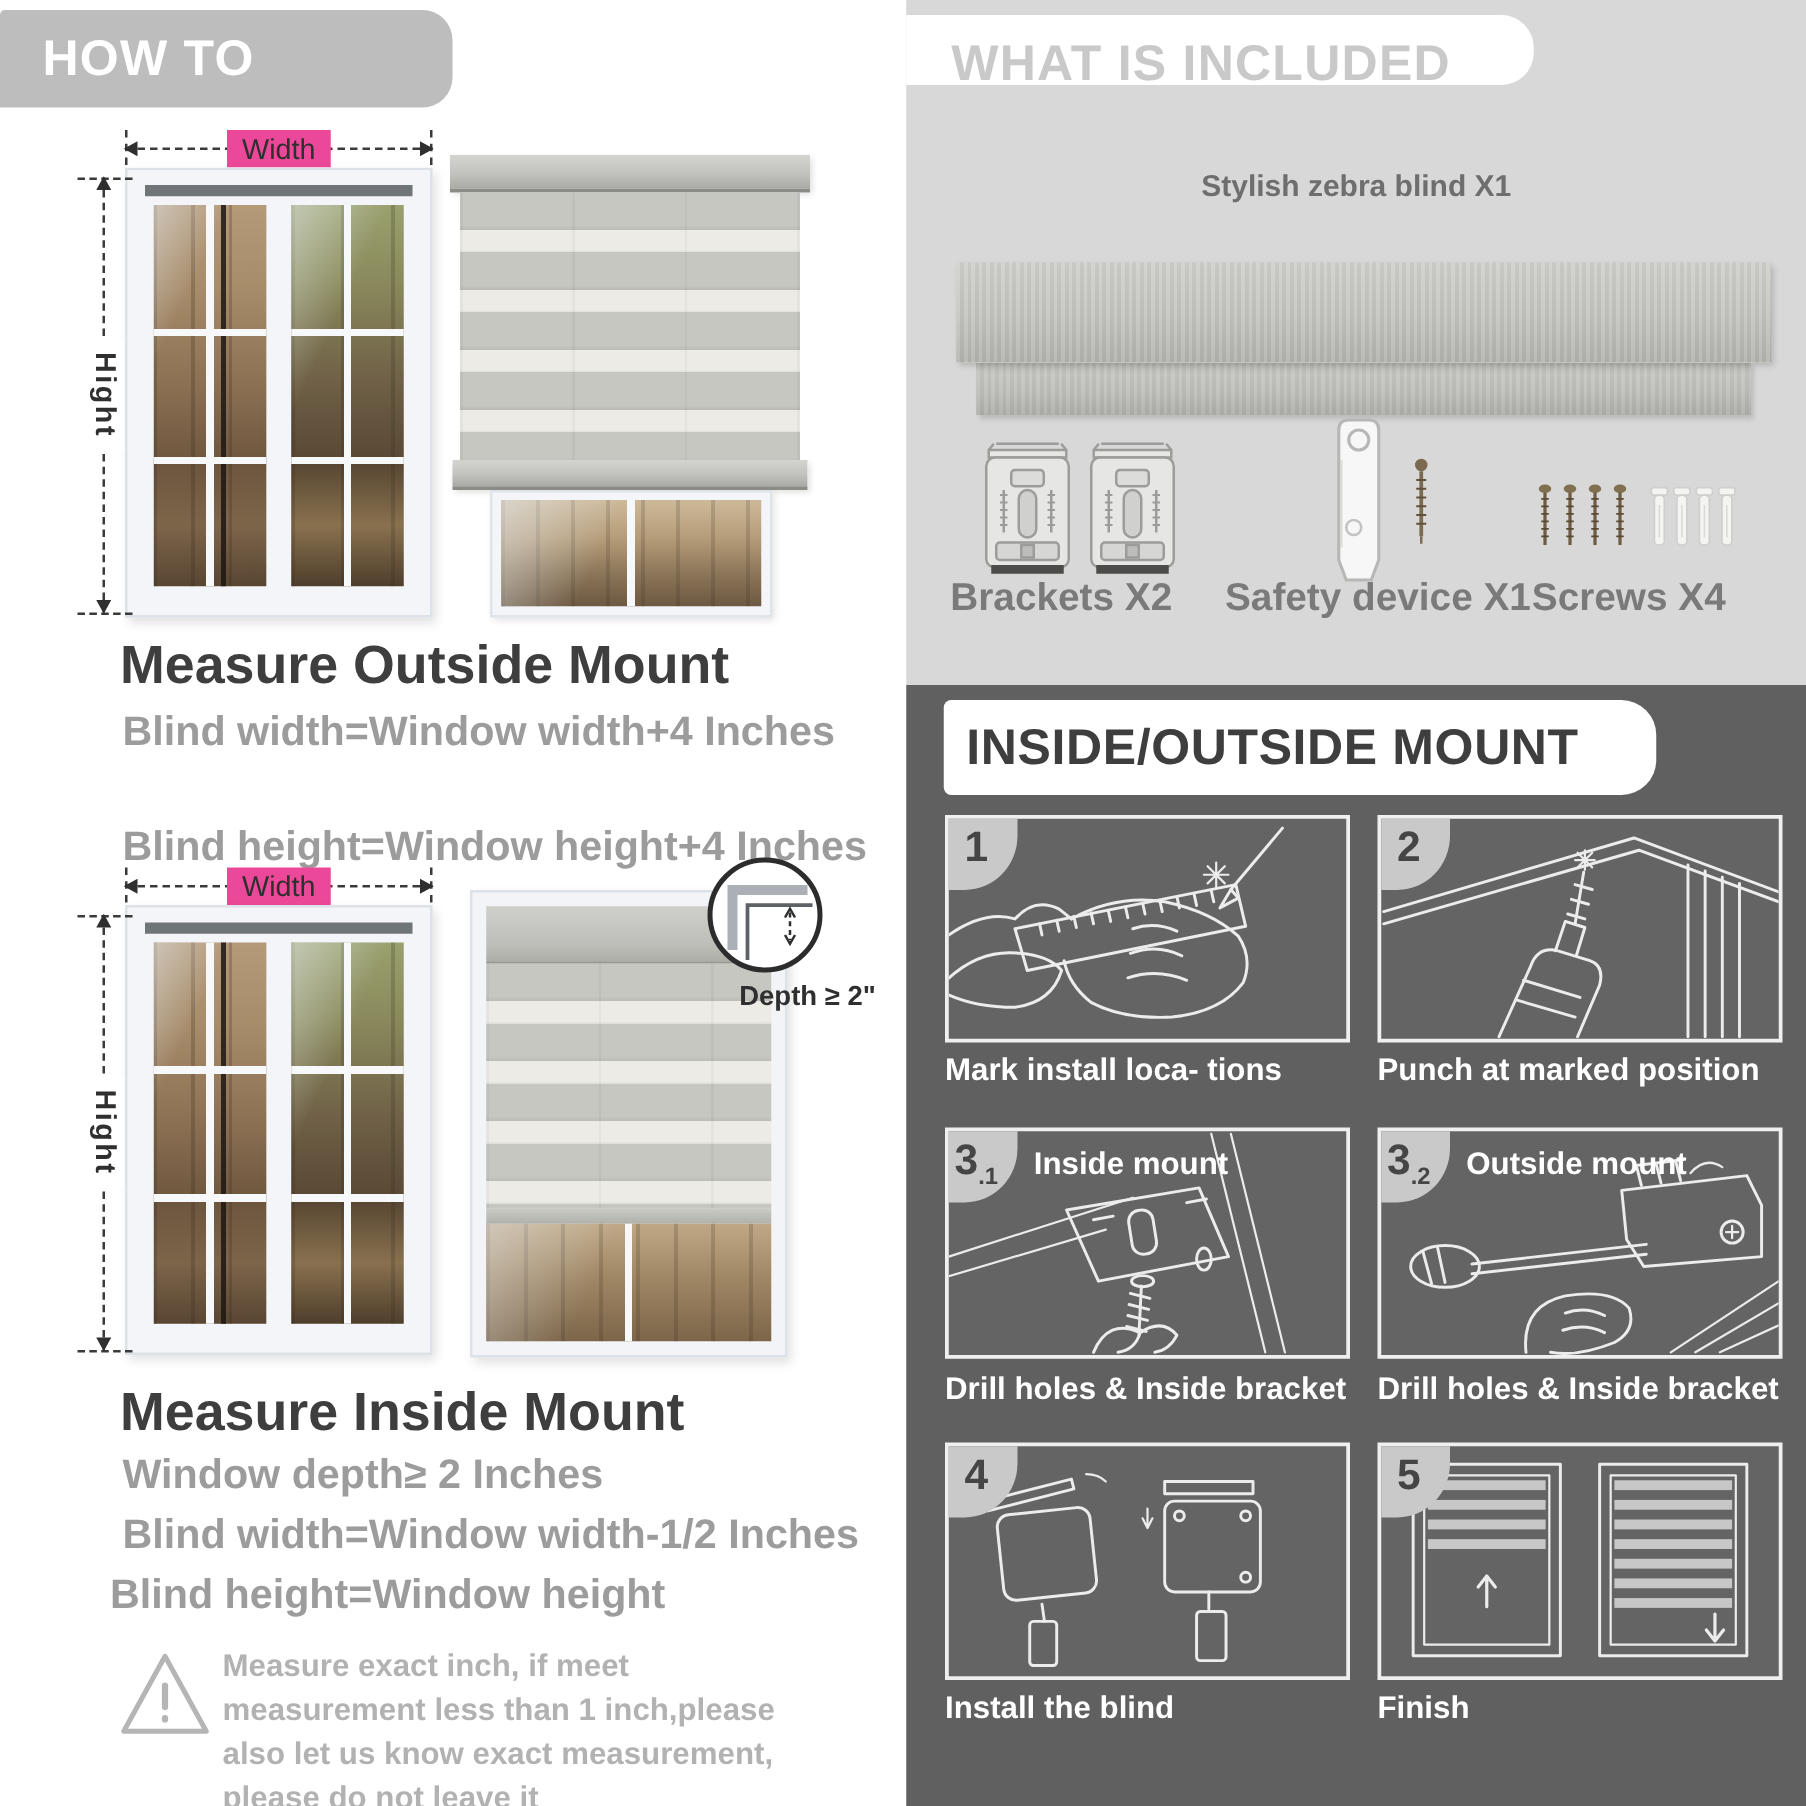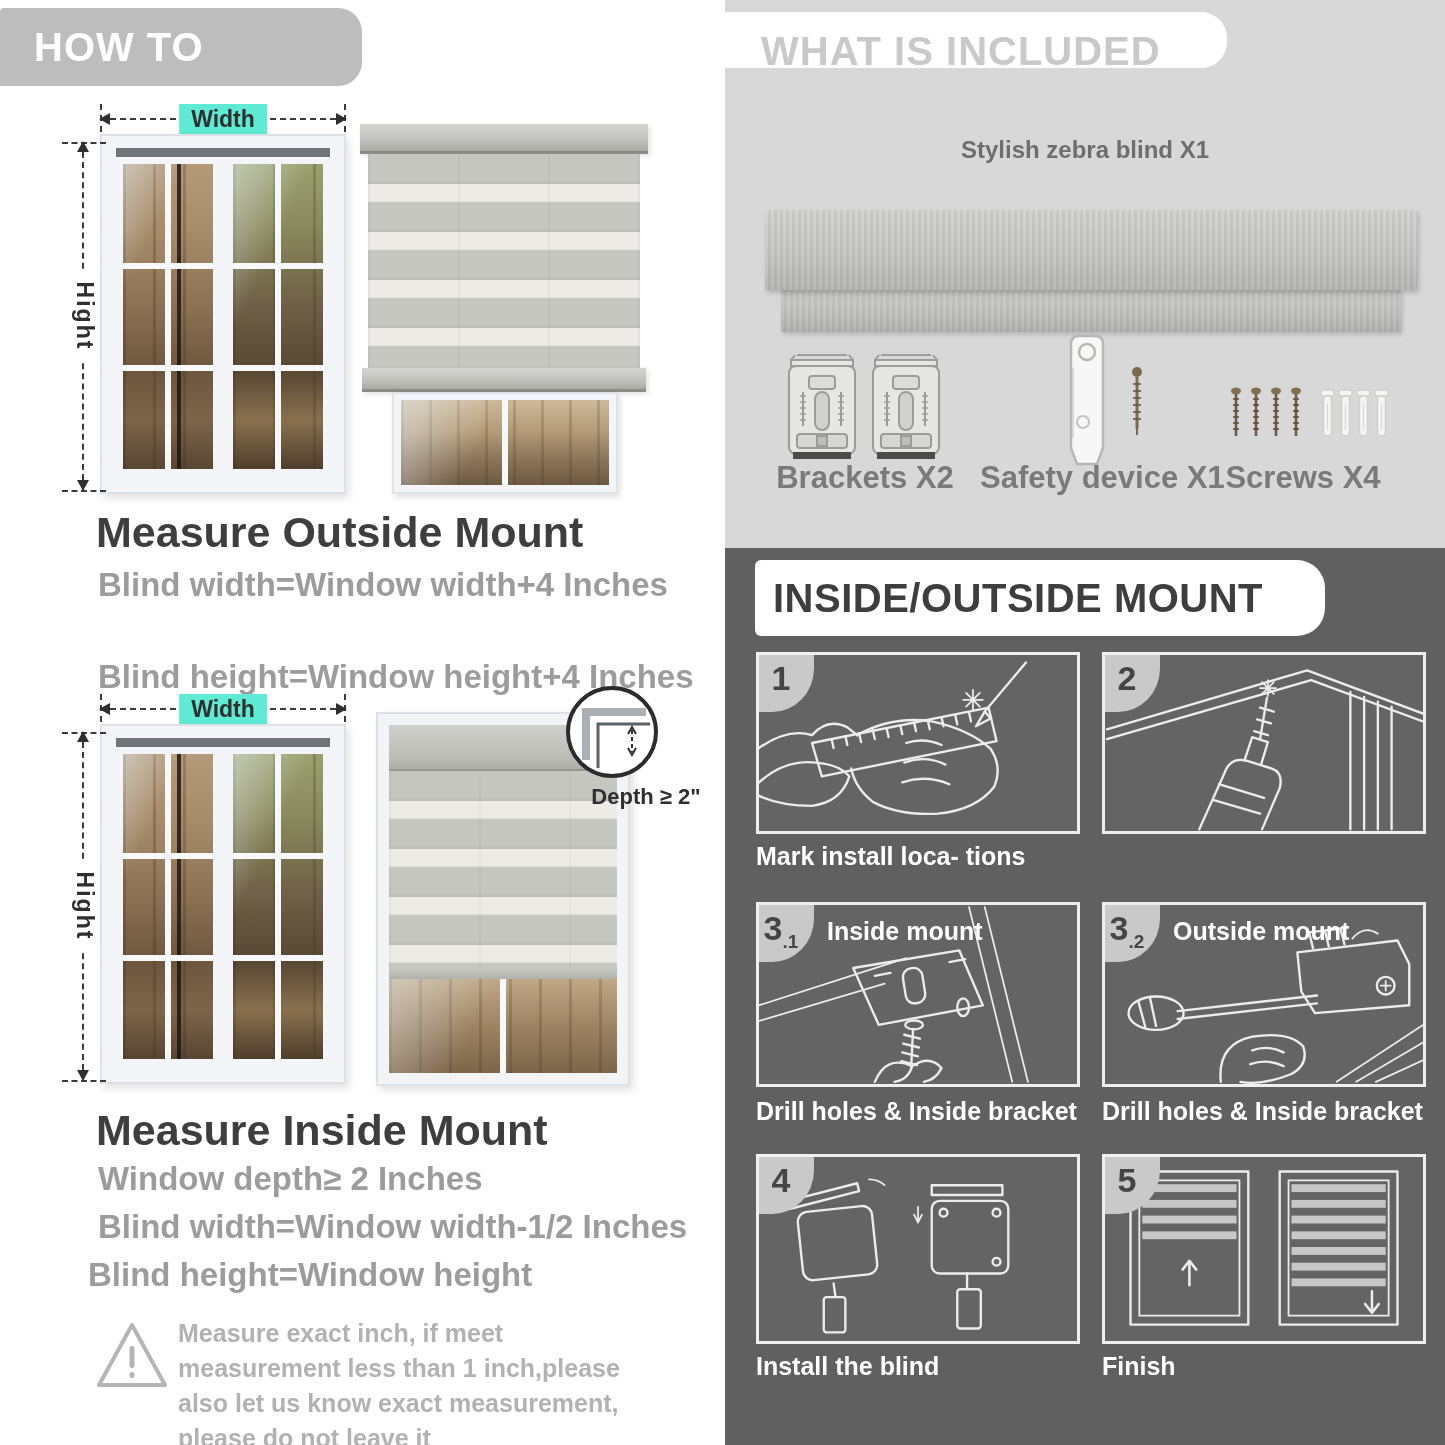--- a/index.html
+++ b/index.html
@@ -23,21 +23,21 @@
 
   
   .dimh{height:0;border-top:2px dashed #3a3a3a;}
   .dimh::before{content:"";position:absolute;left:-1px;top:-7px;
     border-style:solid;border-width:6px 11px 6px 0;
     border-color:transparent #2f2f2f transparent transparent;}
   .dimh::after{content:"";position:absolute;right:-1px;top:-7px;
     border-style:solid;border-width:6px 0 6px 11px;
     border-color:transparent transparent transparent #2f2f2f;}
   .dimh .lbl{position:absolute;left:50%;top:-16px;transform:translateX(-50%);
-    background:#5eead4;padding:0 12px;font-size:23px;font-weight:bold;color:#2f2f2f;line-height:30px;white-space:nowrap;}
+    background:#ec4899;padding:0 12px;font-size:23px;font-weight:normal;color:#2f2f2f;line-height:30px;white-space:nowrap;}
   .vtick{width:0;border-left:2px dashed #3a3a3a;}
   .htick{height:0;border-top:2px dashed #3a3a3a;}
 
   .dimv{width:0;border-left:2px dashed #3a3a3a;}
   .dimv::before{content:"";position:absolute;top:-1px;left:-7px;
     border-style:solid;border-width:0 6px 11px 6px;
     border-color:transparent transparent #2f2f2f transparent;}
   .dimv::after{content:"";position:absolute;bottom:-1px;left:-7px;
     border-style:solid;border-width:11px 6px 0 6px;
     border-color:#2f2f2f transparent transparent transparent;}
@@ -332,21 +332,21 @@
         <path d="M6.5 14 v26" stroke="#d9d9d7" stroke-width="1.2"></path>
       </g>
       <g transform="translate(150,4)">
         <rect x="0" y="0" width="13" height="6" rx="2" fill="#f4f4f2" stroke="#cfcfcd" stroke-width="1.4"></rect>
         <rect x="2.5" y="6" width="8" height="40" rx="3.5" fill="#f4f4f2" stroke="#cfcfcd" stroke-width="1.4"></rect>
         <path d="M6.5 14 v26" stroke="#d9d9d7" stroke-width="1.2"></path>
       </g>
     </g>
   </svg>
 
-  <div class="abs item-lbl" style="left:24px;width:232px;">Brackets X2</div>
+  <div class="abs item-lbl" style="left:8px;width:232px;">Brackets X2</div>
   <div class="abs item-lbl" style="left:255px;width:232px;">Safety device X1</div>
   <div class="abs item-lbl" style="left:462px;width:232px;">Screws X4</div>
 </div>
 
 <div id="mount" class="abs">
   <div class="abs hdr-mount">INSIDE/OUTSIDE MOUNT</div>
 
   <div class="panel" style="left:31px;top:104px;height:182px;">
     <svg class="art" viewBox="0 0 324 176" fill="none" stroke="#ececec" stroke-width="2.4" stroke-linecap="round" stroke-linejoin="round">
       <path d="M-4 96 Q28 72 54 80 Q70 62 90 72 L100 80"></path>
@@ -375,20 +375,21 @@
       <path d="M142 106 l8 -24 16 5 -7 23"></path>
       <path d="M158 84 l7 -42"></path>
       <path d="M152 76 l14 4 M155 64 l14 4 M158 52 l14 4"></path>
       <path d="M166 40 v-16 M158 32 h16 M160 26 l12 12 M172 26 l-12 12" stroke-width="1.8"></path>
     </svg>
     <div class="badge">
         <span class="n">2</span>
         <span class="s"></span>
       </div>
   </div>
+  <div class="caption" style="left:377px;top:294px;">Punch at marked position</div>
 
   <div class="panel" style="left:31px;top:354px;height:185px;">
     <svg class="art" viewBox="0 0 324 178" fill="none" stroke="#ececec" stroke-width="2.4" stroke-linecap="round" stroke-linejoin="round">
       <path d="M0 100 L150 52 M0 116 L128 78" stroke-width="1.8"></path>
       <path d="M214 0 L258 178 M230 0 L274 178" stroke-width="1.8"></path>
       <path d="M96 62 L204 44 L228 100 L122 120 Z"></path>
       <path d="M118 70 l16 -3 M194 56 l16 -3"></path>
       <rect x="148" y="62" width="20" height="36" rx="9" transform="rotate(-9 158 80)"></rect>
       <ellipse cx="208" cy="102" rx="6" ry="9"></ellipse>
       <ellipse cx="158" cy="120" rx="9" ry="4.5"></ellipse>

